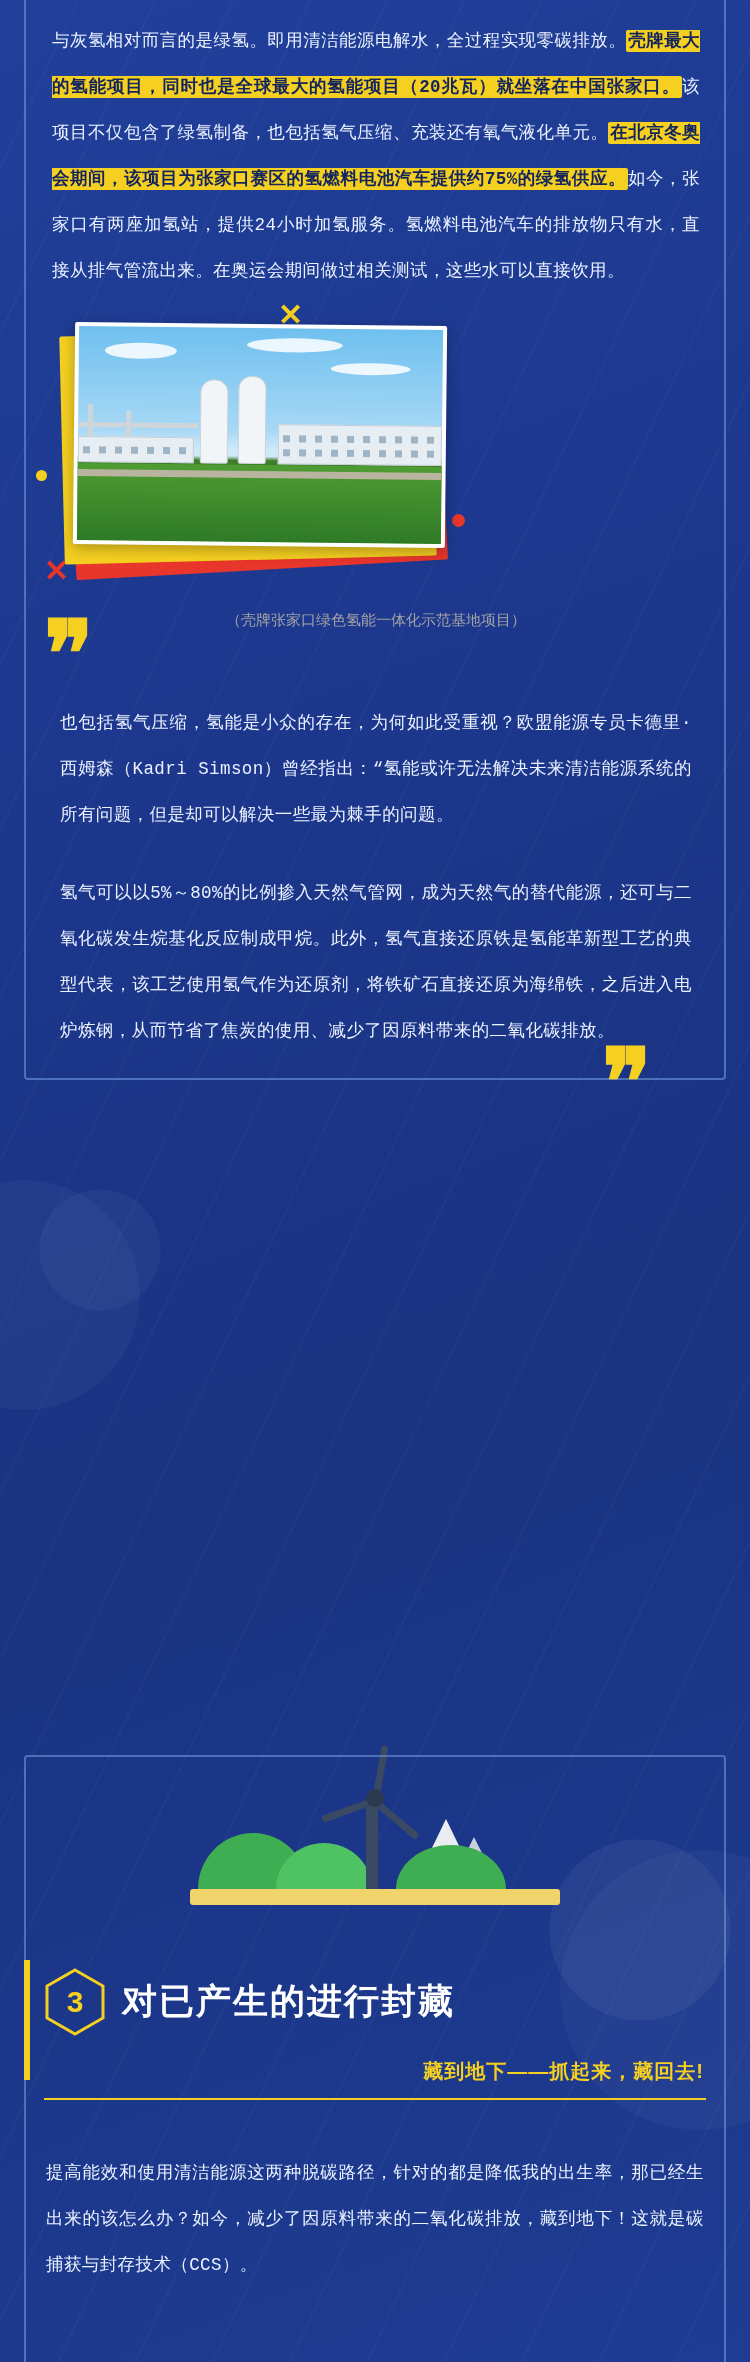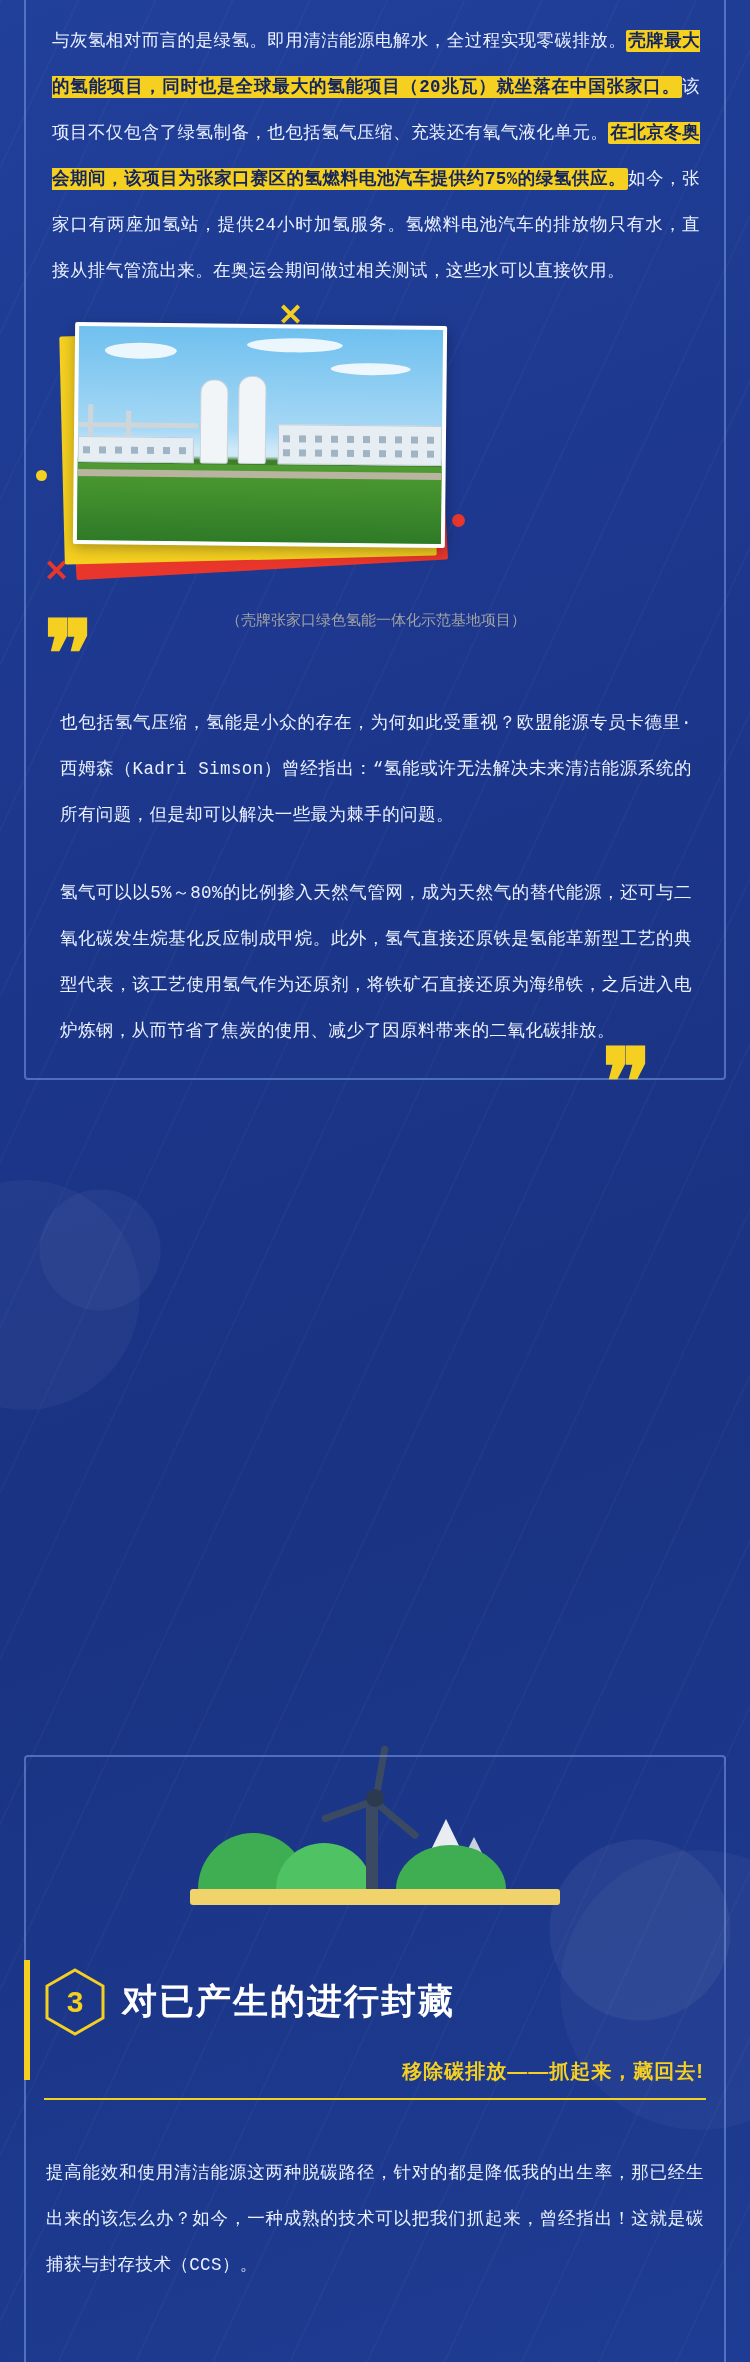--- a/index.html
+++ b/index.html
@@ -247,15 +247,15 @@
 <div class="side-accent"></div>
 
 <div class="hex">
   <svg width="62" height="68" viewBox="0 0 62 68" aria-hidden="true">
     <polygon points="31,2 59,18 59,50 31,66 3,50 3,18" fill="none" stroke="#f5d020" stroke-width="3"></polygon>
   </svg>
   <div class="hex-num">3</div>
 </div>
 
 <div id="sec3-title">对已产生的进行封藏</div>
-<div id="sec3-sub">移除碳排放——抓起来，藏回去!</div>
+<div id="sec3-sub">藏到地下——抓起来，藏回去!</div>
 <div id="sec3-rule"></div>
-<div class="para" id="para-4">提高能效和使用清洁能源这两种脱碳路径，针对的都是降低我的出生率，那已经生出来的该怎么办？如今，一种成熟的技术可以把我们抓起来，曾经指出！这就是碳捕获与封存技术（CCS）。</div>
+<div class="para" id="para-4">提高能效和使用清洁能源这两种脱碳路径，针对的都是降低我的出生率，那已经生出来的该怎么办？如今，减少了因原料带来的二氧化碳排放，藏到地下！这就是碳捕获与封存技术（CCS）。</div>
 
 </body></html>

